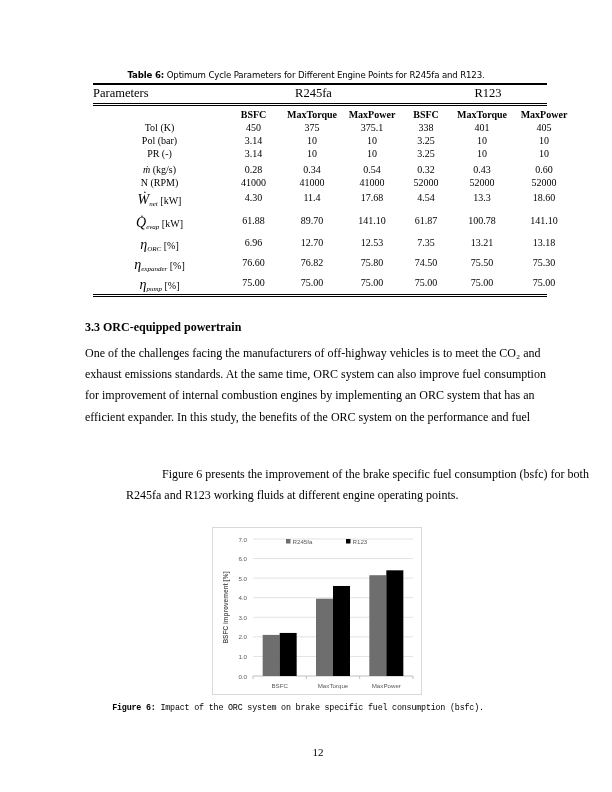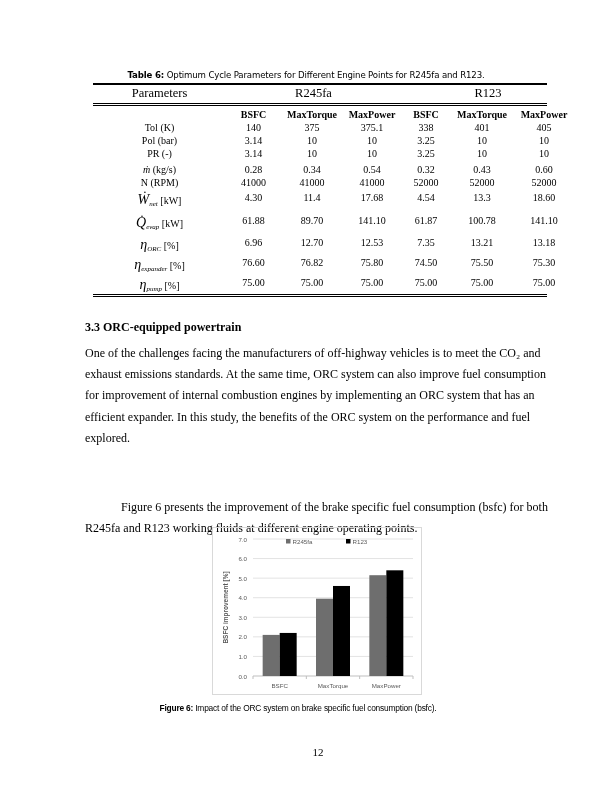--- a/index.html
+++ b/index.html
@@ -20,54 +20,54 @@
   .c4 { left: 308px; width: 50px; }
   .c5 { left: 358px; width: 62px; }
   .c6 { left: 420px; width: 62px; }
   .subhead .cell { font-weight: bold; font-size: 10px; }
   .sym { font-style: italic; font-size: 14px; }
   .sub { font-style: italic; font-size: 7px; vertical-align: -2px; }
   .section-title { top: 320px; left: 85px; font-size: 12px; font-weight: bold; }
   .para { left: 85px; width: 442px; font-size: 12px; line-height: 21.2px; text-align: justify; }
   .para .l { display: block; text-align-last: justify; white-space: nowrap; }
   .para .l.last { text-align-last: left; }
-  .fig-caption { top: 703px; left: 0; width: 596px; text-align: center; font-family: Liberation Sans, sans-serif; font-size: 8.4px; letter-spacing: -0.2px; }
+  .fig-caption { top: 703px; left: 0; width: 596px; text-align: center; font-family: Liberation Mono, monospace; font-size: 8.4px; letter-spacing: -0.2px; }
   .page-num { top: 746px; left: 12px; width: 612px; text-align: center; font-size: 11px; }
   .chart-wrap { position: absolute; left: 212px; top: 527px; width: 210px; height: 168px; border: 1px solid #d9d9d9; box-sizing: border-box; }
 </style>
 </head>
 <body>
 
 <div class="abs table-caption"><b>Table 6:</b><span> Optimum Cycle Parameters for Different Engine Points for R245fa and R123.</span></div>
 
 <div class="rule" style="top:83px;height:2px;"></div>
 <div class="rule" style="top:103px;height:1px;"></div>
 <div class="rule" style="top:105px;height:1px;"></div>
 <div class="rule" style="top:294px;height:1px;"></div>
 <div class="rule" style="top:296px;height:1px;"></div>
 
 <div class="tbl" style="top:0;height:300px;">
   <div class="row grp-head">
-    <span style="left:0;width:133px;text-align:center;">Parameters</span>
+    <span style="left:0;width:133px;text-align:left;">Parameters</span>
     <span style="left:133px;width:175px;text-align:center;">R245fa</span>
     <span style="left:308px;width:174px;text-align:center;">R123</span>
   </div>
 
   <div class="row subhead" style="top:109px;">
     <span class="cell c1">BSFC</span>
     <span class="cell c2">MaxTorque</span>
     <span class="cell c3">MaxPower</span>
     <span class="cell c4">BSFC</span>
     <span class="cell c5">MaxTorque</span>
     <span class="cell c6">MaxPower</span>
   </div>
 
   <div class="row" style="top:122px;">
     <span class="cell c0">Tol (K)</span>
-    <span class="cell c1">140</span>
+    <span class="cell c1">450</span>
     <span class="cell c2">375</span>
     <span class="cell c3">375.1</span>
     <span class="cell c4">338</span>
     <span class="cell c5">401</span>
     <span class="cell c6">405</span>
   </div>
   <div class="row" style="top:135px;">
     <span class="cell c0">Pol (bar)</span>
     <span class="cell c1">3.14</span>
     <span class="cell c2">10</span>
@@ -150,24 +150,23 @@
   </div>
 </div>
 
 <div class="abs section-title">3.3 ORC-equipped powertrain</div>
 
 <div class="abs para" style="top:343px;">
   <span class="l">One of the challenges facing the manufacturers of off-highway vehicles is to meet the CO₂ and</span>
   <span class="l">exhaust emissions standards. At the same time, ORC system can also improve fuel consumption</span>
   <span class="l">for improvement of internal combustion engines by implementing an ORC system that has an</span>
   <span class="l">efficient expander. In this study, the benefits of the ORC system on the performance and fuel</span>
-  <span class="l last">explored.</span>
-</div>
-
-<div class="abs para" style="top:497px;">
+</div>
+
+<div class="abs para" style="top:464px;margin-left:41px;">
   <span class="l" style="padding-left:36px;">Figure 6 presents the improvement of the brake specific fuel consumption (bsfc) for both</span>
   <span class="l last">R245fa and R123 working fluids at different engine operating points.</span>
 </div>
 
 <div class="chart-wrap">
   <svg id="chart" width="208" height="166" viewBox="0 0 208 166">
       <line x1="40" x2="200" y1="148" y2="148" stroke="#bfbfbf" stroke-width="1"></line>
       <text x="34" y="150.5" text-anchor="end" font-size="6.2" fill="#595959" font-family="&quot;Liberation Sans&quot;, sans-serif">0.0</text>
       <line x1="40" x2="200" y1="128.42857142857144" y2="128.42857142857144" stroke="#e3e3e3" stroke-width="1"></line>
       <text x="34" y="130.92857142857144" text-anchor="end" font-size="6.2" fill="#595959" font-family="&quot;Liberation Sans&quot;, sans-serif">1.0</text>

